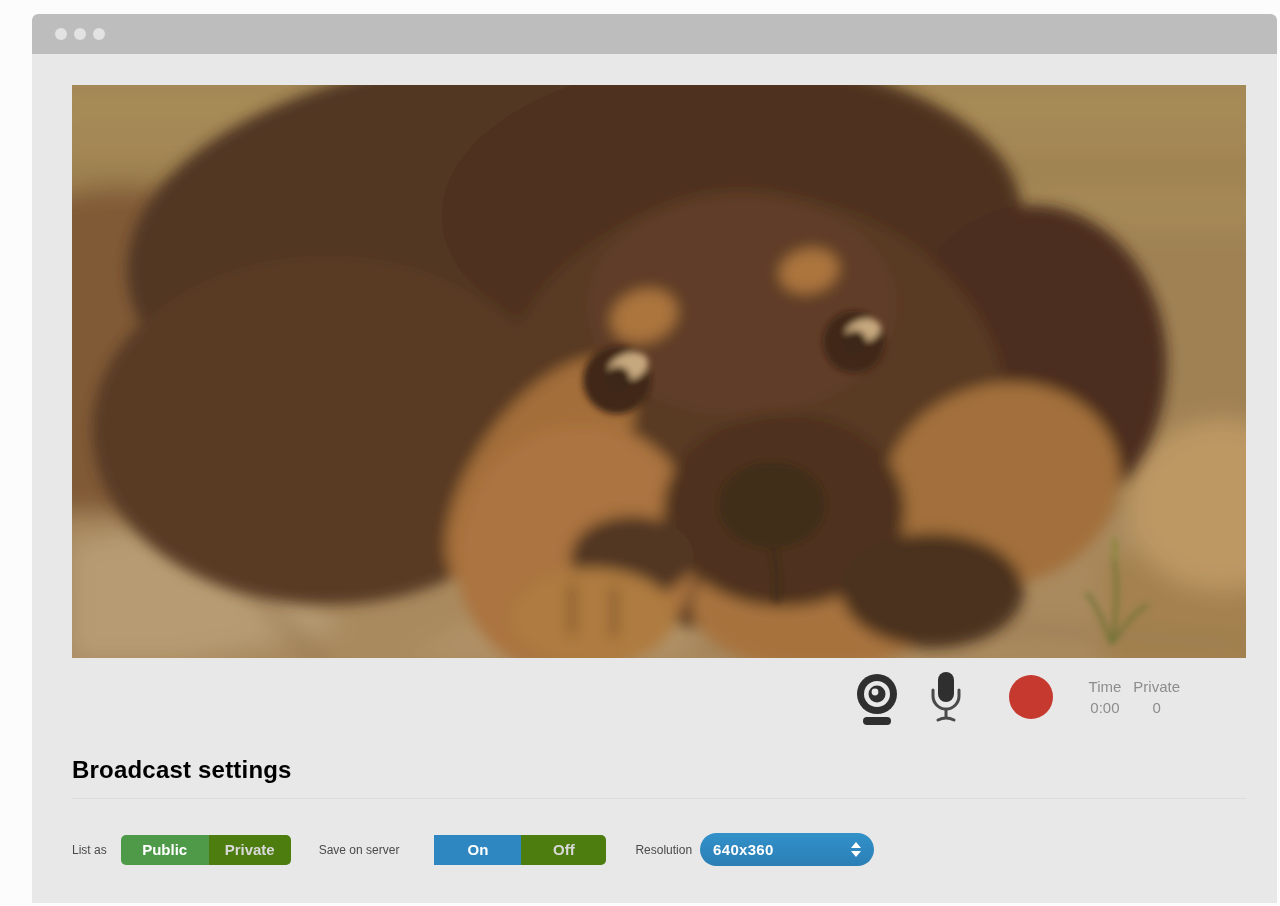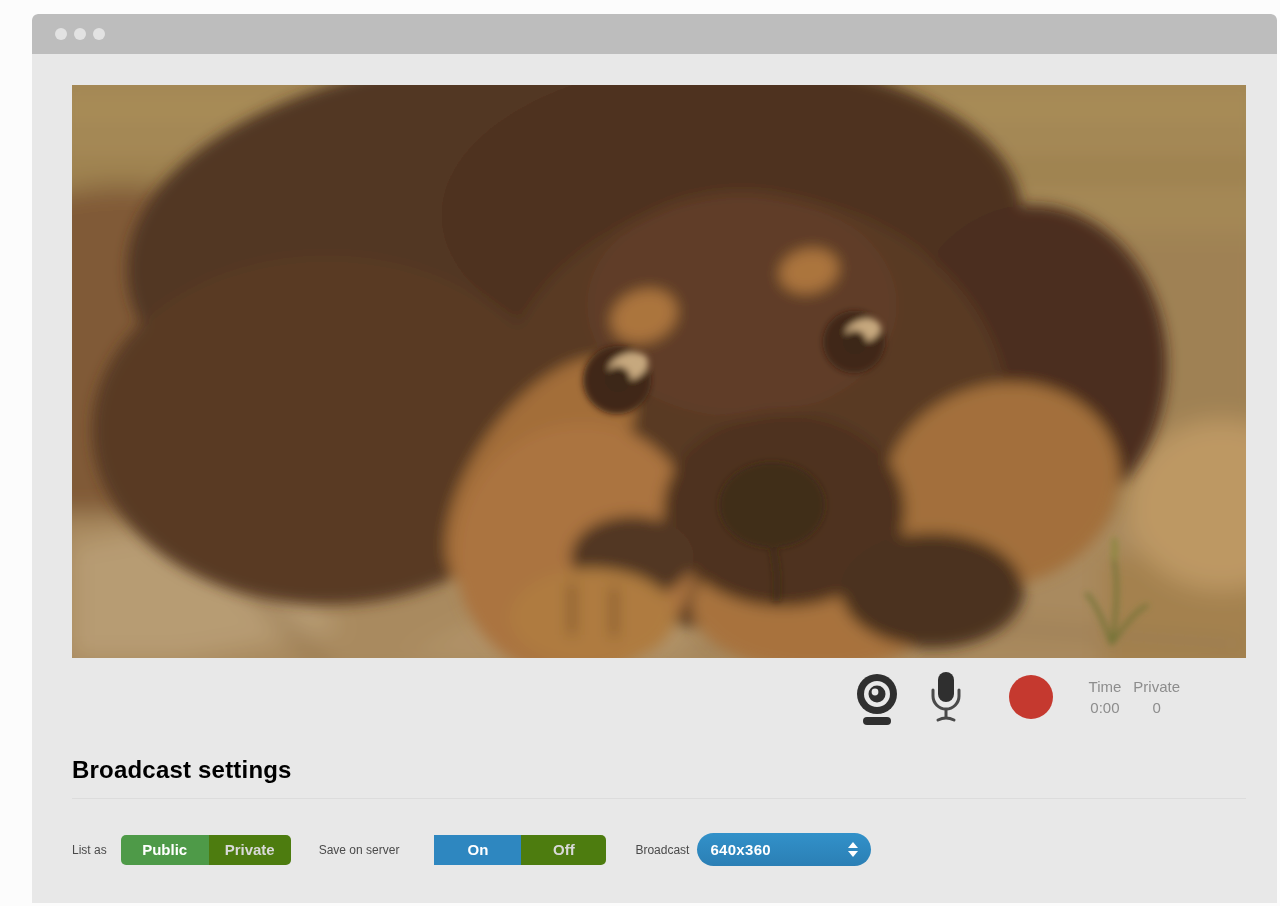--- a/index.html
+++ b/index.html
@@ -204,21 +204,21 @@
         <button class="seg active-green w-public">Public</button>
         <button class="seg inactive w-private">Private</button>
       </div>
 
       <span class="field-label gap-save">Save on server</span>
       <div class="seg-control ml-save">
         <button class="seg active-blue w-on">On</button>
         <button class="seg inactive w-off">Off</button>
       </div>
 
-      <span class="field-label gap-res">Broadcast</span>
+      <span class="field-label gap-res">Resolution</span>
       <button class="res-select ml-res">
         <span class="res-value">640x360</span>
         <span class="arrows">
           <span class="tri up"></span>
           <span class="tri down"></span>
         </span>
       </button>
 
     </div>
   </div>

